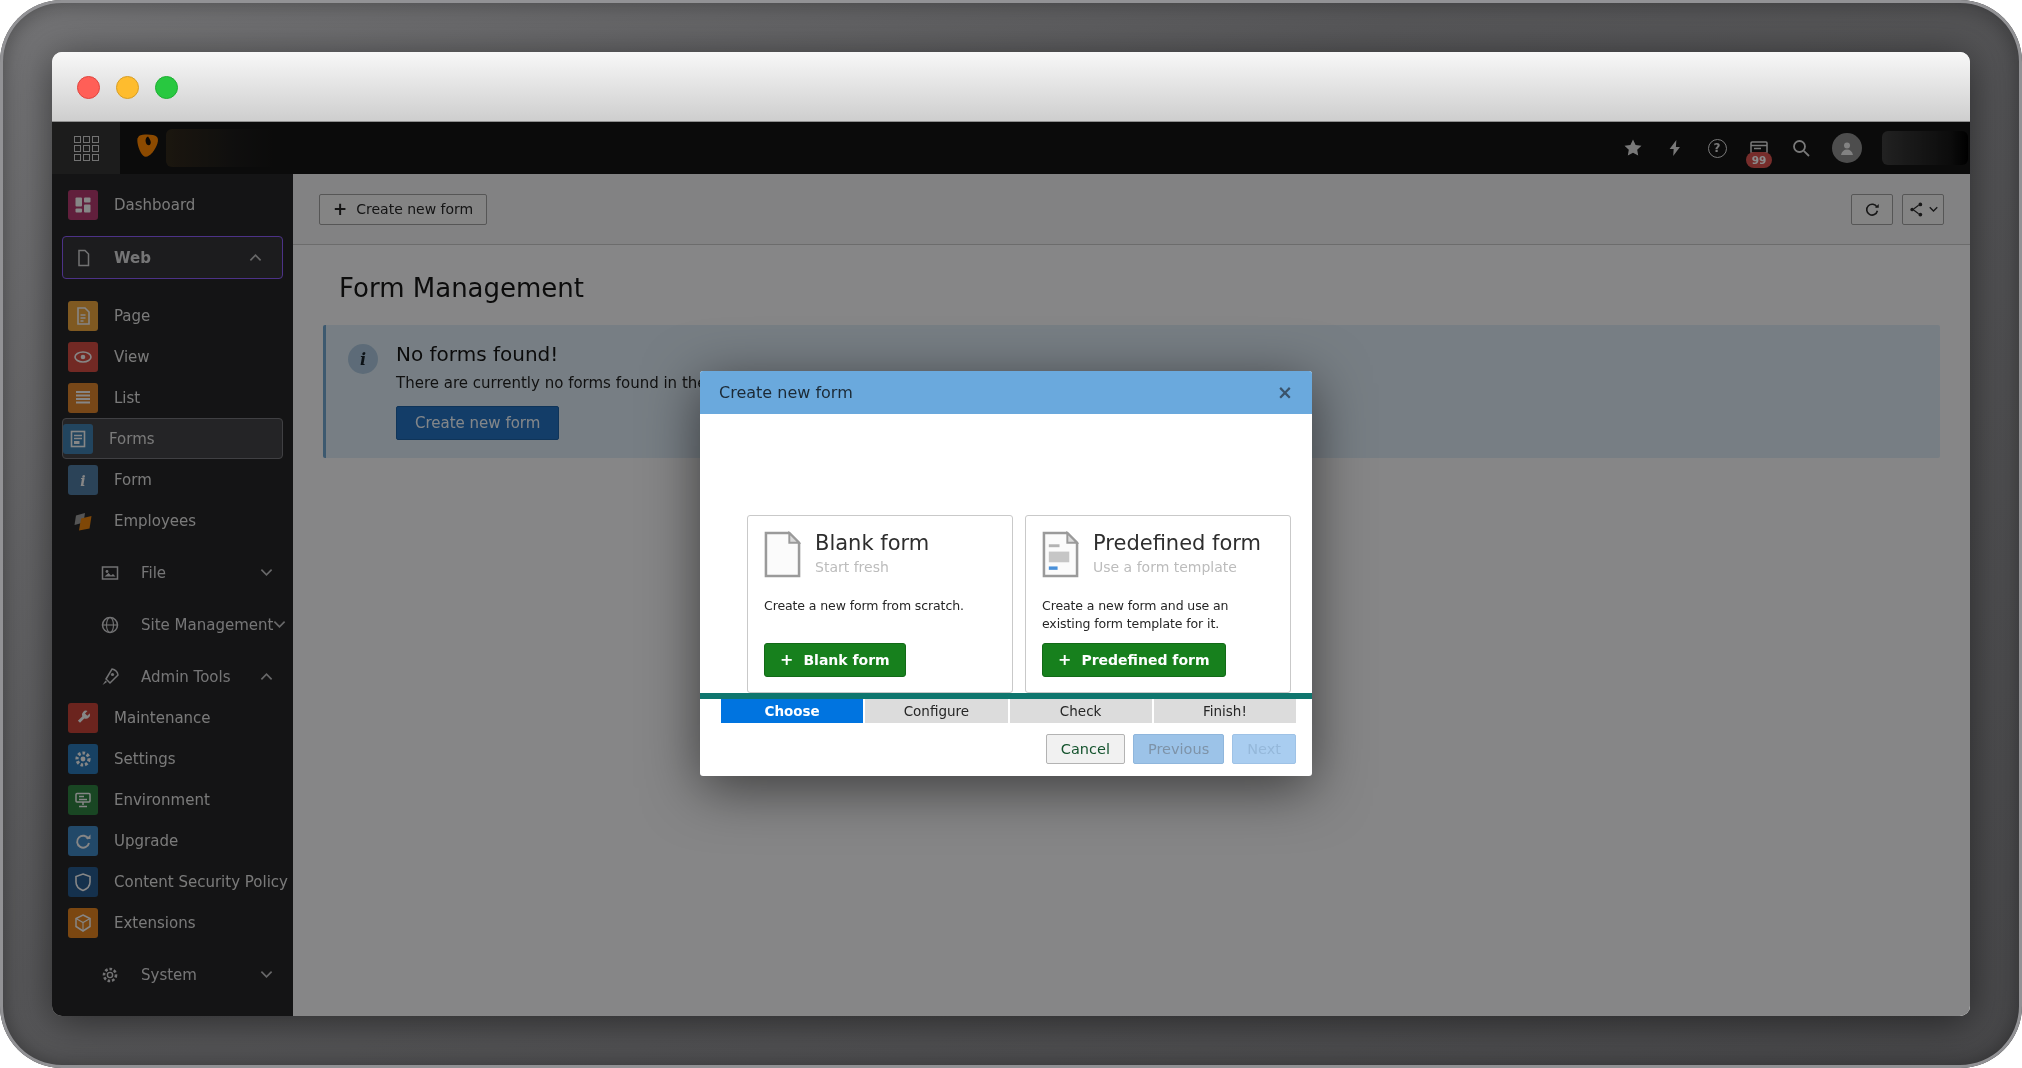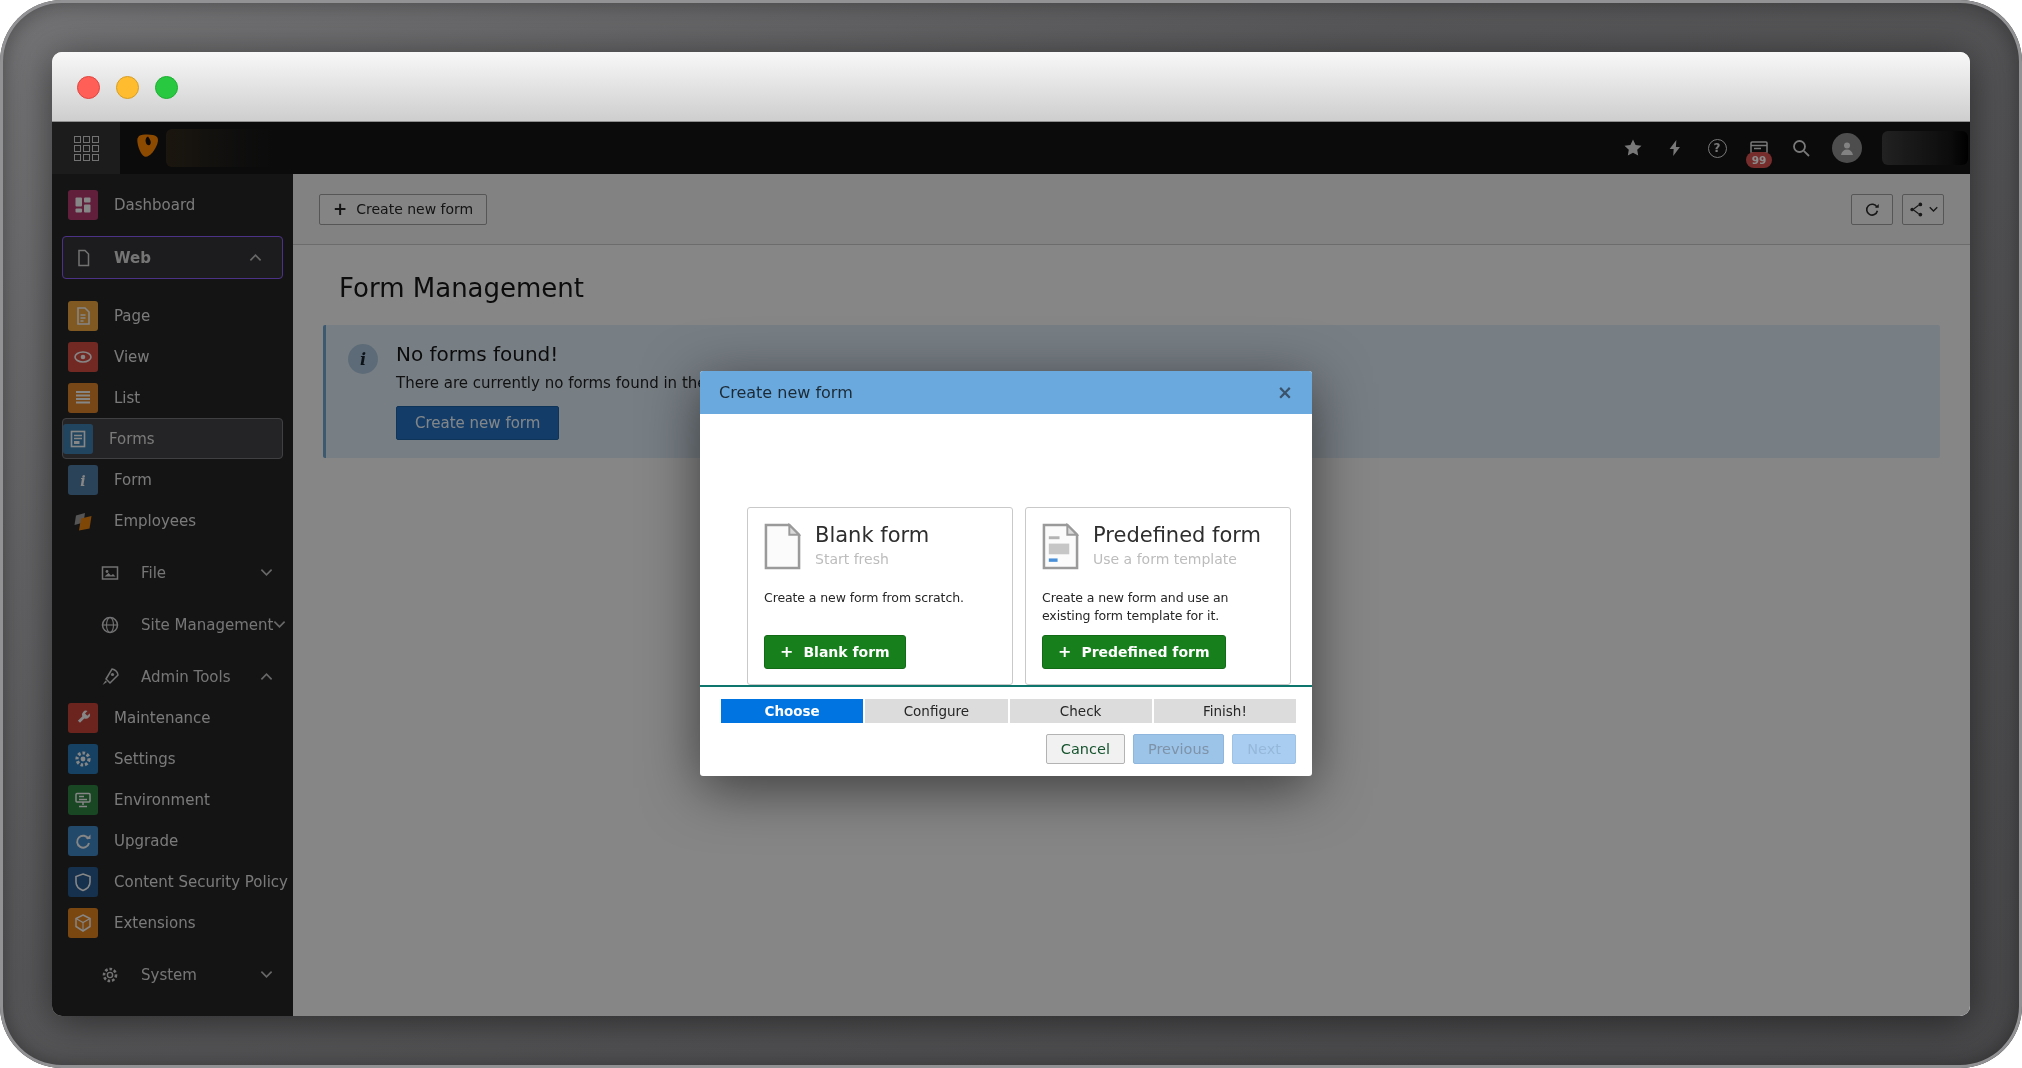--- a/index.html
+++ b/index.html
@@ -107,21 +107,21 @@
   .card { width:266px; height:178px; border:1px solid #c9c9c9; border-radius:3px;
           padding:15px 16px; display:flex; flex-direction:column; background:#fff; }
   .card-head { display:flex; gap:14px; align-items:flex-start; }
   .card-title { font-size:21px; color:#2e2e2e; line-height:1.2; }
   .card-sub { font-size:14px; color:#bcbcbc; margin-top:3px; }
   .card-desc { font-size:12.5px; color:#262626; margin-top:15px; line-height:1.4; letter-spacing:-.1px; }
   .btn-success { margin-top:auto; align-self:flex-start; background:#17801d; border:1px solid #126a17;
                  color:#fff; font-weight:bold; font-size:14px; padding:8px 15px; border-radius:3px;
                  display:flex; align-items:center; gap:10px; cursor:pointer; font-family:inherit; }
   .btn-success .plus { font-size:16px; line-height:1; }
-  .modal-footer { flex:none; border-top:2px solid #0f766e; padding:12px 16px 0 21px; }
+  .modal-footer { flex:none; border-top:6px solid #0f766e; padding:0 16px 0 21px; }
   .steps { display:flex; gap:2px; }
   .step { flex:1; height:24px; background:#dcdcdc; color:#262626; font-size:13.5px;
           display:flex; align-items:center; justify-content:center; cursor:pointer; }
   .step.active { background:#0074e0; color:#fff; font-weight:bold; }
   .modal-buttons { display:flex; justify-content:flex-end; gap:8px; padding:11px 0 12px; }
   .mbtn { font-size:14.5px; padding:6px 14px; border-radius:2px; cursor:pointer; font-family:inherit; }
   .mbtn.cancel { background:#f1f1f1; border:1px solid #b3b3b3; color:#14532d; }
   .mbtn.prev { background:#9cc3e8; border:1px solid #8fb6dc; color:#7e93a8; }
   .mbtn.next { background:#a9cdf0; border:1px solid #9ec2e6; color:#95b8da; }
 </style>

